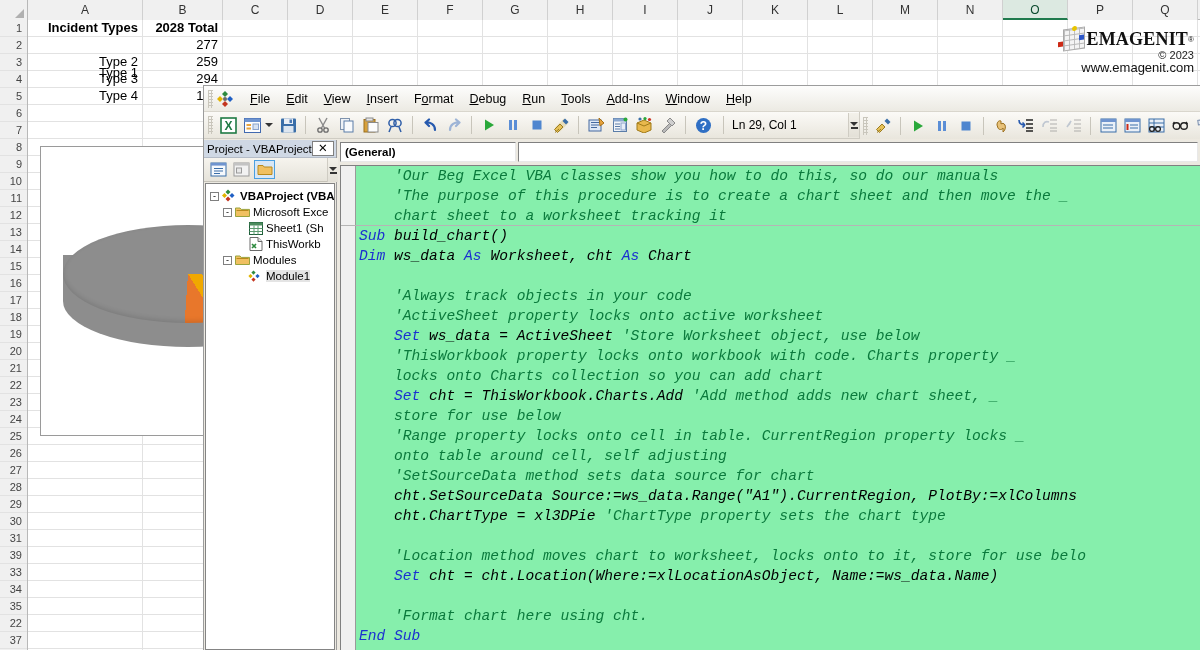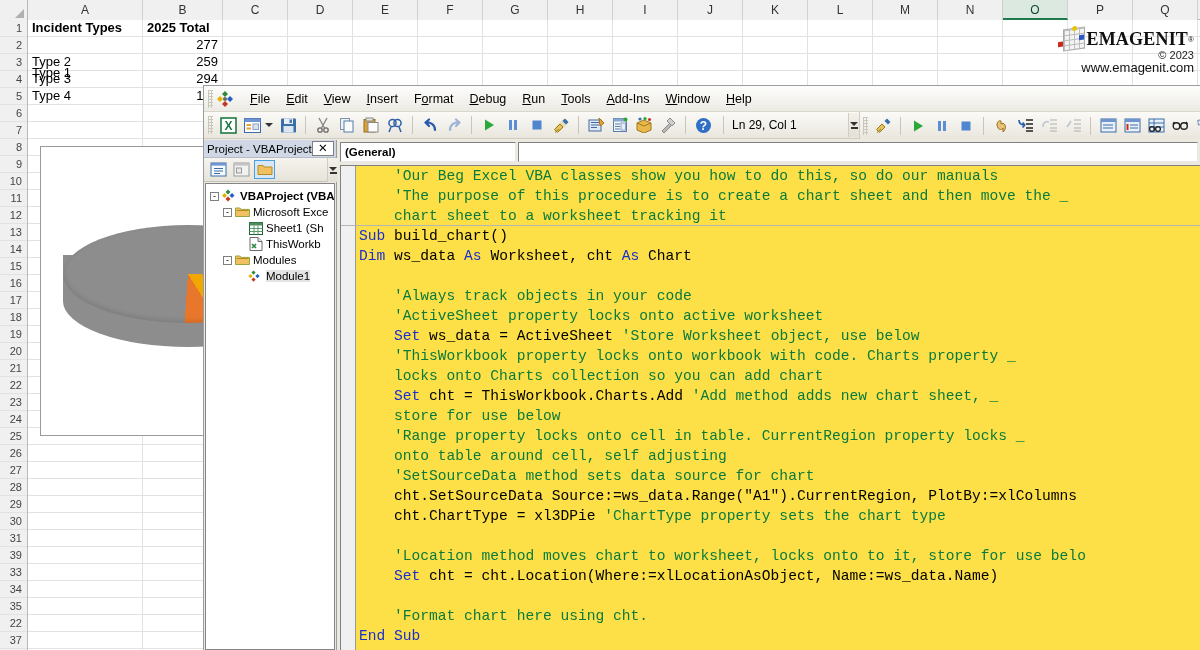--- a/index.html
+++ b/index.html
@@ -43,21 +43,21 @@
     font-size:11px; color:#444; border-bottom:1px solid #e2e2e2;
   }
 
   .grid-body{ position:absolute; top:20px; left:28px; right:0; bottom:0; }
   .grid-hline{ position:absolute; left:0; right:0; height:1px; background:#e2e2e2;}
   .grid-vline{ position:absolute; top:0; bottom:0; width:1px; background:#e2e2e2;}
 
   .cell{ position:absolute; font-size:13px; color:#000;
          height:17px; line-height:16px; padding:0 4px; white-space:nowrap;}
   .cell.hdr{ font-weight:bold; }
-  .cell.ta-c{ text-align:left; }
+  .cell.ta-c{ text-align:right; }
   .cell.ta-r{ text-align:right; }
 
   
   #chart-obj{
     position:absolute; left:40px; top:146px; width:290px; height:290px;
     background:#ffffff; border:1px solid #9a9a9a;
     overflow:hidden;
   }
   .pie-wrap{ position:absolute; left:22px; top:78px; width:250px; height:150px; }
   .pie-side{
@@ -187,22 +187,23 @@
     height:20px; background:#fff; border:2px inset #b0b0b0;
     border-top:1px solid #808080; border-left:1px solid #808080;
     border-right:1px solid #e8e8e8; border-bottom:1px solid #e8e8e8;
     display:flex; align-items:center; padding-left:4px;
     font-size:11.5px; font-weight:bold; color:#000;
   }
   .combo.left{ width:176px; margin-right:2px;}
   .combo.right{ flex:1; }
   .code-area{
     position:absolute; left:2px; top:25px; right:0; bottom:0;
-    background:#fde047; border-top:1px solid #808080; border-left:1px solid #808080;
+    background:#86efac; border-top:1px solid #808080; border-left:1px solid #808080;
     overflow:hidden;
+    font-style:italic;
   }
   .margin-ind{ position:absolute; left:0;top:0;bottom:0;width:15px;
                background:#f0f0f0; border-right:1px solid #9a9a9a; }
   .codetext{
     position:absolute; left:18px; top:0; right:0; bottom:0;
     font-family:"Liberation Mono","DejaVu Sans Mono",monospace;
     font-size:14.6px; line-height:20px; white-space:pre; color:#000;
   }
   .cmt{ color:#0a7a3c; }
   .kw{ color:#1b2fd0; }
@@ -325,21 +326,21 @@
       <div class="grid-vline" style="left: 649px;"></div>
       <div class="grid-vline" style="left: 714px;"></div>
       <div class="grid-vline" style="left: 779px;"></div>
       <div class="grid-vline" style="left: 844px;"></div>
       <div class="grid-vline" style="left: 909px;"></div>
       <div class="grid-vline" style="left: 974px;"></div>
       <div class="grid-vline" style="left: 1039px;"></div>
       <div class="grid-vline" style="left: 1104px;"></div>
       <div class="grid-vline" style="left: 1169px;"></div>
       <div class="cell hdr ta-c" style="left: 0px; top: 0px; width: 114px;">Incident Types</div>
-      <div class="cell hdr ta-c" style="left: 115px; top: 0px; width: 79px;">2025 Total</div>
+      <div class="cell hdr ta-c" style="left: 115px; top: 0px; width: 79px;">2028 Total</div>
       <div class="cell ta-c" style="left: 0px; top: 17px; width: 114px; margin-top: 28px;">Type 1</div>
       <div class="cell ta-r" style="left: 115px; top: 17px; width: 79px;">277</div>
       <div class="cell ta-c" style="left: 0px; top: 34px; width: 114px;">Type 2</div>
       <div class="cell ta-r" style="left: 115px; top: 34px; width: 79px;">259</div>
       <div class="cell ta-c" style="left: 0px; top: 51px; width: 114px;">Type 3</div>
       <div class="cell ta-r" style="left: 115px; top: 51px; width: 79px;">294</div>
       <div class="cell ta-c" style="left: 0px; top: 68px; width: 114px;">Type 4</div>
       <div class="cell ta-r" style="left: 115px; top: 68px; width: 79px;">155</div>
     </div>
 

